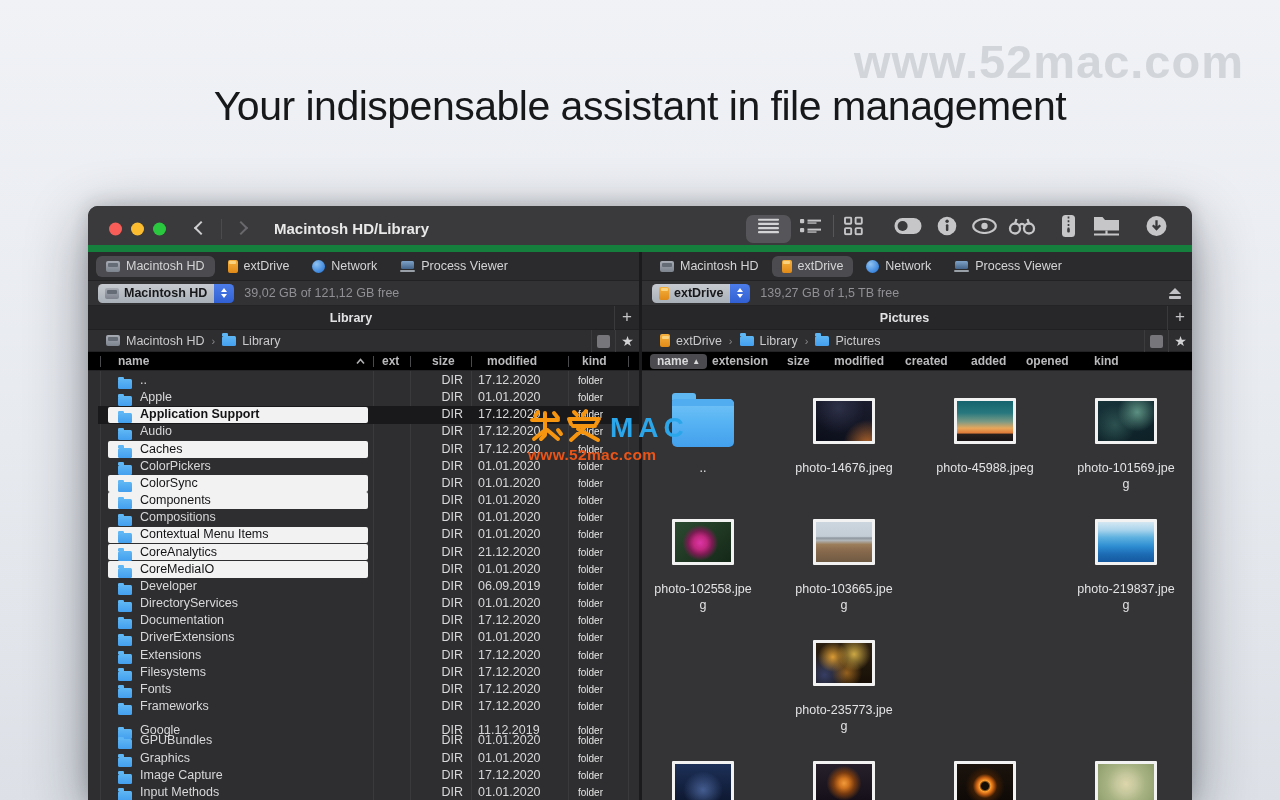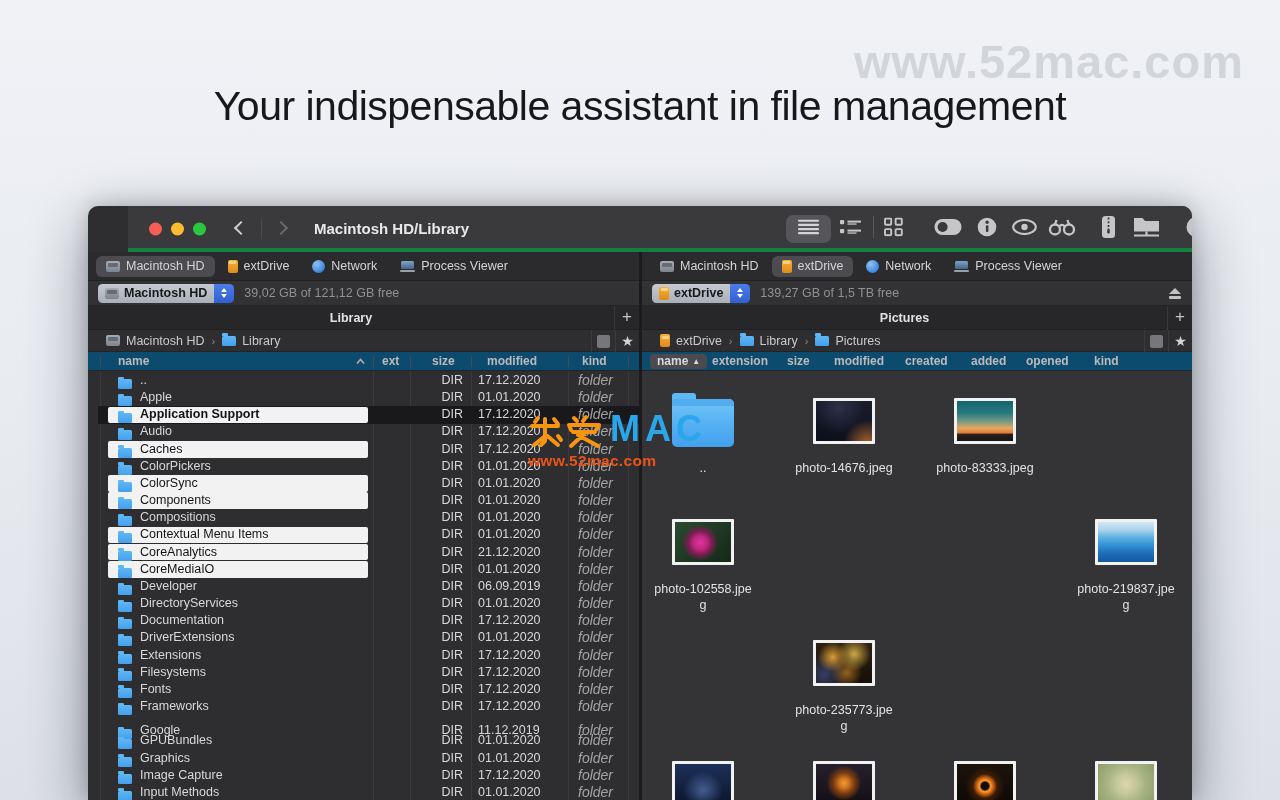--- a/index.html
+++ b/index.html
@@ -11,21 +11,21 @@
             color:#d2d5da; letter-spacing:1px; }
   .heading { position:absolute; top:83px; left:0; width:100%; text-align:center;
              font-size:41px; font-weight:400; color:#17181a; letter-spacing:-0.5px; }
 
   
   .window { position:absolute; left:88px; top:206px; width:1104px; height:594px;
             border-radius:10px 10px 0 0; background:#2e2e30; overflow:hidden;
             box-shadow: 0 -2px 18px rgba(20,25,35,.18), 0 18px 60px rgba(20,25,35,.45); }
 
   .titlebar { position:absolute; left:0; top:0; width:100%; height:46px; background:#3a3a3c;
-              border-bottom:4px solid #15803d;margin-left:40px; }
+              border-bottom:7px solid #15803d; }
   .tl { position:absolute; top:23px; width:13px; height:13px; border-radius:50%; transform:translateY(-50%); }
   .tl.r { left:21px; background:#f85e57; } .tl.y { left:43px; background:#fbbd2f; } .tl.g { left:65px; background:#29c83f; }
   .navchev { position:absolute; top:17px; width:10px; height:10px; border-left:2.4px solid #cfcfd2; border-bottom:2.4px solid #cfcfd2; }
   .navchev.back { left:108px; transform:rotate(45deg); }
   .navchev.fwd  { left:148px; transform:rotate(225deg); border-color:#69696d; }
   .navsep { position:absolute; left:133px; top:13px; width:1px; height:20px; background:#4b4b4e; }
   .wtitle { position:absolute; left:186px; top:0; height:46px; line-height:46px; font-size:15px; font-weight:700; color:#e9e9ea; }
 
   .segbg { position:absolute; left:658px; top:9px; width:45px; height:28px; border-radius:7px; background:#56565a; }
   .tbi { position:absolute; top:50%; transform:translateY(-50%); display:flex; }
@@ -66,42 +66,42 @@
   .crumbbar { position:absolute; left:0; top:78px; width:100%; height:22px; background:#2e2e31;
               border-bottom:1px solid #232325; display:flex; align-items:center; padding-left:18px; font-size:12.5px;
               color:#cacacc; }
   .crumb { display:flex; align-items:center; gap:6px; }
   .crumbsep { margin:0 7px; color:#8a8a8e; font-size:11px; }
   .crumbright { position:absolute; right:0; top:0; height:22px; display:flex; }
   .proxycell { width:24px; height:22px; border-left:1px solid #3c3c3f; display:flex; align-items:center; justify-content:center; }
   .proxysq { width:13px; height:13px; border-radius:2px; background:#77777b; }
   .star { font-size:14px; color:#d2d2d4; line-height:1; }
 
-  .thead { position:absolute; left:0; top:100px; width:100%; height:19px; background:#0c4a6e;
+  .thead { position:absolute; left:0; top:100px; width:100%; height:19px; background:#000000;
            border-bottom:1px solid #242427; font-size:12px; color:#bababd; }
   .hlabel { position:absolute; top:0; height:19px; line-height:19px; font-weight:700; }
   .htick { position:absolute; top:4px; width:1px; height:11px; background:#4a4a4d; }
   .hsort { position:absolute; top:6px; width:9px; height:7px; }
   .hsort svg { display:block; }
   .namepill { position:absolute; left:8px; top:2px; height:15px; line-height:15px; background:#4b4b4f;
               border-radius:4px; padding:0 7px; font-weight:700; color:#d8d8da; }
   .namepill .arr { display:inline-block; margin-left:4px; font-size:8px; transform:translateY(-1px); }
 
   .body-l { position:absolute; left:0; top:119px; width:100%; height:429px; background:#2e2e30; overflow:hidden; }
   .gridline { position:absolute; top:0; bottom:0; width:1px; background:#3a3a3d; }
   .frow { position:absolute; left:0; width:100%; height:17.16px; }
   .frow .rowstripe { position:absolute; left:10px; right:0; top:-0.5px; bottom:-0.5px; background:#19191b; }
   .selbox { position:absolute; left:20px; top:0.3px; width:260px; height:16.6px; background:#f2f2f3; border-radius:2px; }
   .fic { position:absolute; left:30px; top:3px; }
   .fname { position:absolute; left:52px; top:0; height:17.16px; line-height:17.16px; font-size:12.5px; color:#d8d8da; }
   .frow.sel .fname { color:#131315; }
   .frow.cur .fname { font-weight:700; }
   .fsize { position:absolute; left:322px; width:53px; text-align:right; height:17.16px; line-height:17.16px; font-size:12.5px; color:#d8d8da; }
   .fdate { position:absolute; left:390px; height:17.16px; line-height:17.16px; font-size:12.5px; color:#d8d8da; }
-  .fkind { position:absolute; left:490px; height:17.16px; line-height:17.16px; font-size:14px; color:#a3a3a3;font-style:italic; }
+  .fkind { position:absolute; left:490px; height:17.16px; line-height:17.16px; font-size:10px; color:#e5e5e5; }
 
   .body-r { position:absolute; left:0; top:119px; width:100%; height:429px; background:#343437; overflow:hidden; }
   .gcell { position:absolute; width:132px; }
   .gicon { height:52px; display:flex; align-items:center; justify-content:center; }
   .thumb { width:62px; height:46px; border:3px solid #f2f2f2; border-radius:1px; }
   .glabel { margin:13px auto 0; width:100px; text-align:center; font-size:12.5px; line-height:16px;
             color:#e3e3e5; word-break:break-all; }
 
   
   .ic-folder { position:relative; display:inline-block; width:14px; height:10px; border-radius:1.5px;
@@ -124,21 +124,21 @@
   .ic-globe { display:inline-block; width:13px; height:13px; border-radius:50%;
               background: radial-gradient(circle at 35% 32%, #8ec2f2, #3c86dd 70%, #2d6cc0); }
   .ic-monitor { position:relative; display:inline-block; width:15px; height:11px; }
   .ic-monitor::before { content:''; position:absolute; left:1px; top:0; width:13px; height:8.5px; border-radius:1.5px;
                         background:linear-gradient(#7ea3c8,#45648a); }
   .ic-monitor::after { content:''; position:absolute; left:0; bottom:0; width:15px; height:1.8px; background:#9aa0a8; border-radius:1px; }
 
   
   .wm-mid { position:absolute; left:528px; top:408px; z-index:60; }
   .wm-row1 { display:flex; align-items:flex-end; }
-  .wm-latin { font-size:36px; font-weight:700; letter-spacing:5px; margin-left:8px; }
+  .wm-latin { font-size:28px; font-weight:700; letter-spacing:5px; margin-left:8px; }
   .wm-url { font-size:15.5px; font-weight:700; letter-spacing:0.3px; margin-top:2px; }
 </style>
 </head>
 <body>
 
 <div class="wm-top">www.52mac.com</div>
 <div class="heading">Your indispensable assistant in file management</div>
 
 <div class="window">
   <div class="titlebar">
@@ -582,27 +582,39 @@
           <div class="gcell" style="left:136px; top:24px">
             <div class="gicon">
               <div class="thumb" style="background:radial-gradient(circle at 92% 108%, rgba(205,115,45,.85), rgba(205,115,45,0) 36%), radial-gradient(ellipse at 40% 18%, rgba(82,88,124,.38), rgba(82,88,124,0) 55%), linear-gradient(200deg,#1b1d2e,#0b0e1a)"></div>
             </div>
             <div class="glabel">photo-14676.jpeg</div>
           </div>
           <div class="gcell" style="left:277px; top:24px">
             <div class="gicon">
               <div class="thumb" style="background:linear-gradient(#16646d 0%, #27787e 30%, #7d9a84 52%, #e8a75c 68%, #e07a38 80%, #27201f 83%, #191416 100%)"></div>
             </div>
-            <div class="glabel">photo-83333.jpeg</div>
+            <div class="glabel">photo-45988.jpeg</div>
+          </div>
+          <div class="gcell" style="left:418px; top:24px">
+            <div class="gicon">
+              <div class="thumb" style="background:radial-gradient(circle at 70% 28%, rgba(110,170,150,.8), rgba(110,170,150,0) 40%), radial-gradient(circle at 30% 60%, rgba(70,120,110,.5), rgba(70,120,110,0) 45%), linear-gradient(160deg,#17333a,#0d2026)"></div>
+            </div>
+            <div class="glabel">photo-101569.jpeg</div>
           </div>
           <div class="gcell" style="left:-5px; top:145px">
             <div class="gicon">
               <div class="thumb" style="background:radial-gradient(circle at 45% 52%, #dd35a5 0%, #c0287f 18%, #7a1c52 32%, rgba(40,70,45,0) 48%), linear-gradient(140deg,#2b4a30,#152818)"></div>
             </div>
             <div class="glabel">photo-102558.jpeg</div>
+          </div>
+          <div class="gcell" style="left:136px; top:145px">
+            <div class="gicon">
+              <div class="thumb" style="background:linear-gradient(180deg,#ccd6de 0%, #c3cdd6 36%, #8d959e 40%, #b0b6ba 46%, #9c7e5c 56%, #8a6b4e 70%, #6f5a43 100%)"></div>
+            </div>
+            <div class="glabel">photo-103665.jpeg</div>
           </div>
           <div class="gcell" style="left:418px; top:145px">
             <div class="gicon">
               <div class="thumb" style="background:linear-gradient(180deg,#d4e7f2 0%, #a9d4ec 20%, #5fb2e0 38%, #2f8ed2 60%, #1c6cb4 80%, #1559a0 100%)"></div>
             </div>
             <div class="glabel">photo-219837.jpeg</div>
           </div>
           <div class="gcell" style="left:136px; top:266px">
             <div class="gicon">
               <div class="thumb" style="background:radial-gradient(circle at 30% 35%, rgba(228,162,54,.95), rgba(228,162,54,0) 32%), radial-gradient(circle at 68% 28%, rgba(222,184,74,.9), rgba(222,184,74,0) 35%), radial-gradient(circle at 55% 75%, rgba(200,130,40,.7), rgba(200,130,40,0) 35%), radial-gradient(circle at 15% 80%, rgba(70,90,160,.6), rgba(70,90,160,0) 40%), linear-gradient(#2c2012,#170f06)"></div>

